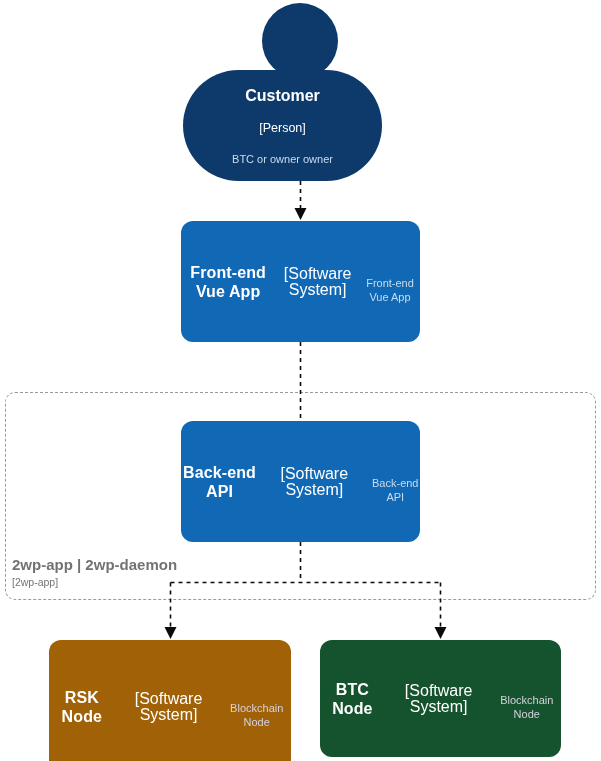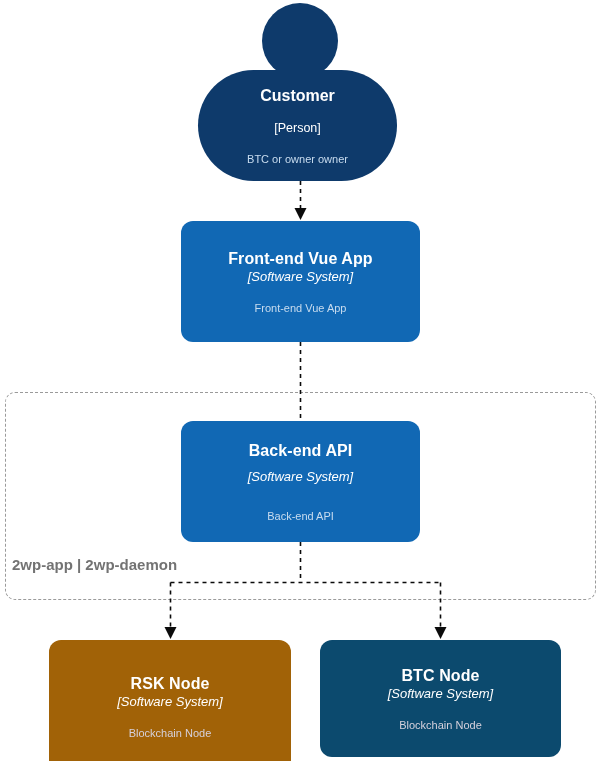--- a/index.html
+++ b/index.html
@@ -17,39 +17,38 @@
     height: 761px;
     background: #ffffff;
     overflow: hidden;
   }
 
   
   .node {
     position: absolute;
     box-sizing: border-box;
     display: flex;
-    flex-direction: column;
+    flex-direction: row;
     align-items: center;
     justify-content: center;
     text-align: center;
     color: #ffffff;
     border-radius: 12px;
     z-index: 3;
   }
   .node .title {
     font-weight: bold;
     font-size: 16px;
     line-height: 19px;
     letter-spacing: 0.1px;
   }
   .node .tech {
-    font-size: 13px;
+    font-size: 16px;
     line-height: 16px;
     margin-top: 1px;
-    font-style: italic;
   }
   .node .desc {
     font-size: 11px;
     line-height: 14px;
     margin-top: 16px;
   }
 
   
   .person-head {
     position: absolute;
@@ -125,25 +124,26 @@
 </style>
 </head>
 <body>
 
 <div id="canvas">
 
   <div class="boundary" style="left:5px; top:392px; width:591px; height:208px;"></div>
 
   <div class="boundary-label" style="left:12px; top:555px; width:320px;">
     <div class="b-name">2wp-app | 2wp-daemon</div>
+    <div class="b-type">[2wp-app]</div>
   </div>
 
   <div class="person-head" style="left:262px; top:3px; width:76px; height:76px; background:#0E3A6B;"></div>
 
-  <div class="person-body" style="left:198px; top:70px; width:199px; height:111px; background:#0E3A6B;">
+  <div class="person-body" style="left:183px; top:70px; width:199px; height:111px; background:#0E3A6B;">
     <div class="title">Customer</div>
     <div class="tech">[Person]</div>
     <div class="desc" style="color:#c8dcef;">BTC or owner owner</div>
   </div>
 
   <div class="node" style="left:181px; top:221px; width:239px; height:121px; background:#1168B4;">
     <div class="title">Front-end Vue App</div>
     <div class="tech">[Software System]</div>
     <div class="desc" style="color:#c8dcef;">Front-end Vue App</div>
   </div>
@@ -153,21 +153,21 @@
     <div class="tech">[Software System]</div>
     <div class="desc" style="color:#c8dcef;">Back-end API</div>
   </div>
 
   <div class="node" style="left:49px; top:640px; width:242px; height:133px; background:#a16207;">
     <div class="title">RSK Node</div>
     <div class="tech">[Software System]</div>
     <div class="desc" style="color:#d6d1dc;">Blockchain Node</div>
   </div>
 
-  <div class="node" style="left:320px; top:640px; width:241px; height:117px; background:#0c4a6e;">
+  <div class="node" style="left:320px; top:640px; width:241px; height:117px; background:#14532d;">
     <div class="title">BTC Node</div>
     <div class="tech">[Software System]</div>
     <div class="desc" style="color:#d6d1dc;">Blockchain Node</div>
   </div>
 
   <svg class="edges" viewBox="0 0 601 761" width="601" height="761">
 
     <g>
       <line x1="300.5" y1="181" x2="300.5" y2="211" stroke="#0b0b0b" stroke-width="1.6" stroke-dasharray="4,4"></line>
       <path d="M 294.5 208 L 306.5 208 L 300.5 220 Z" fill="#0b0b0b"></path>

